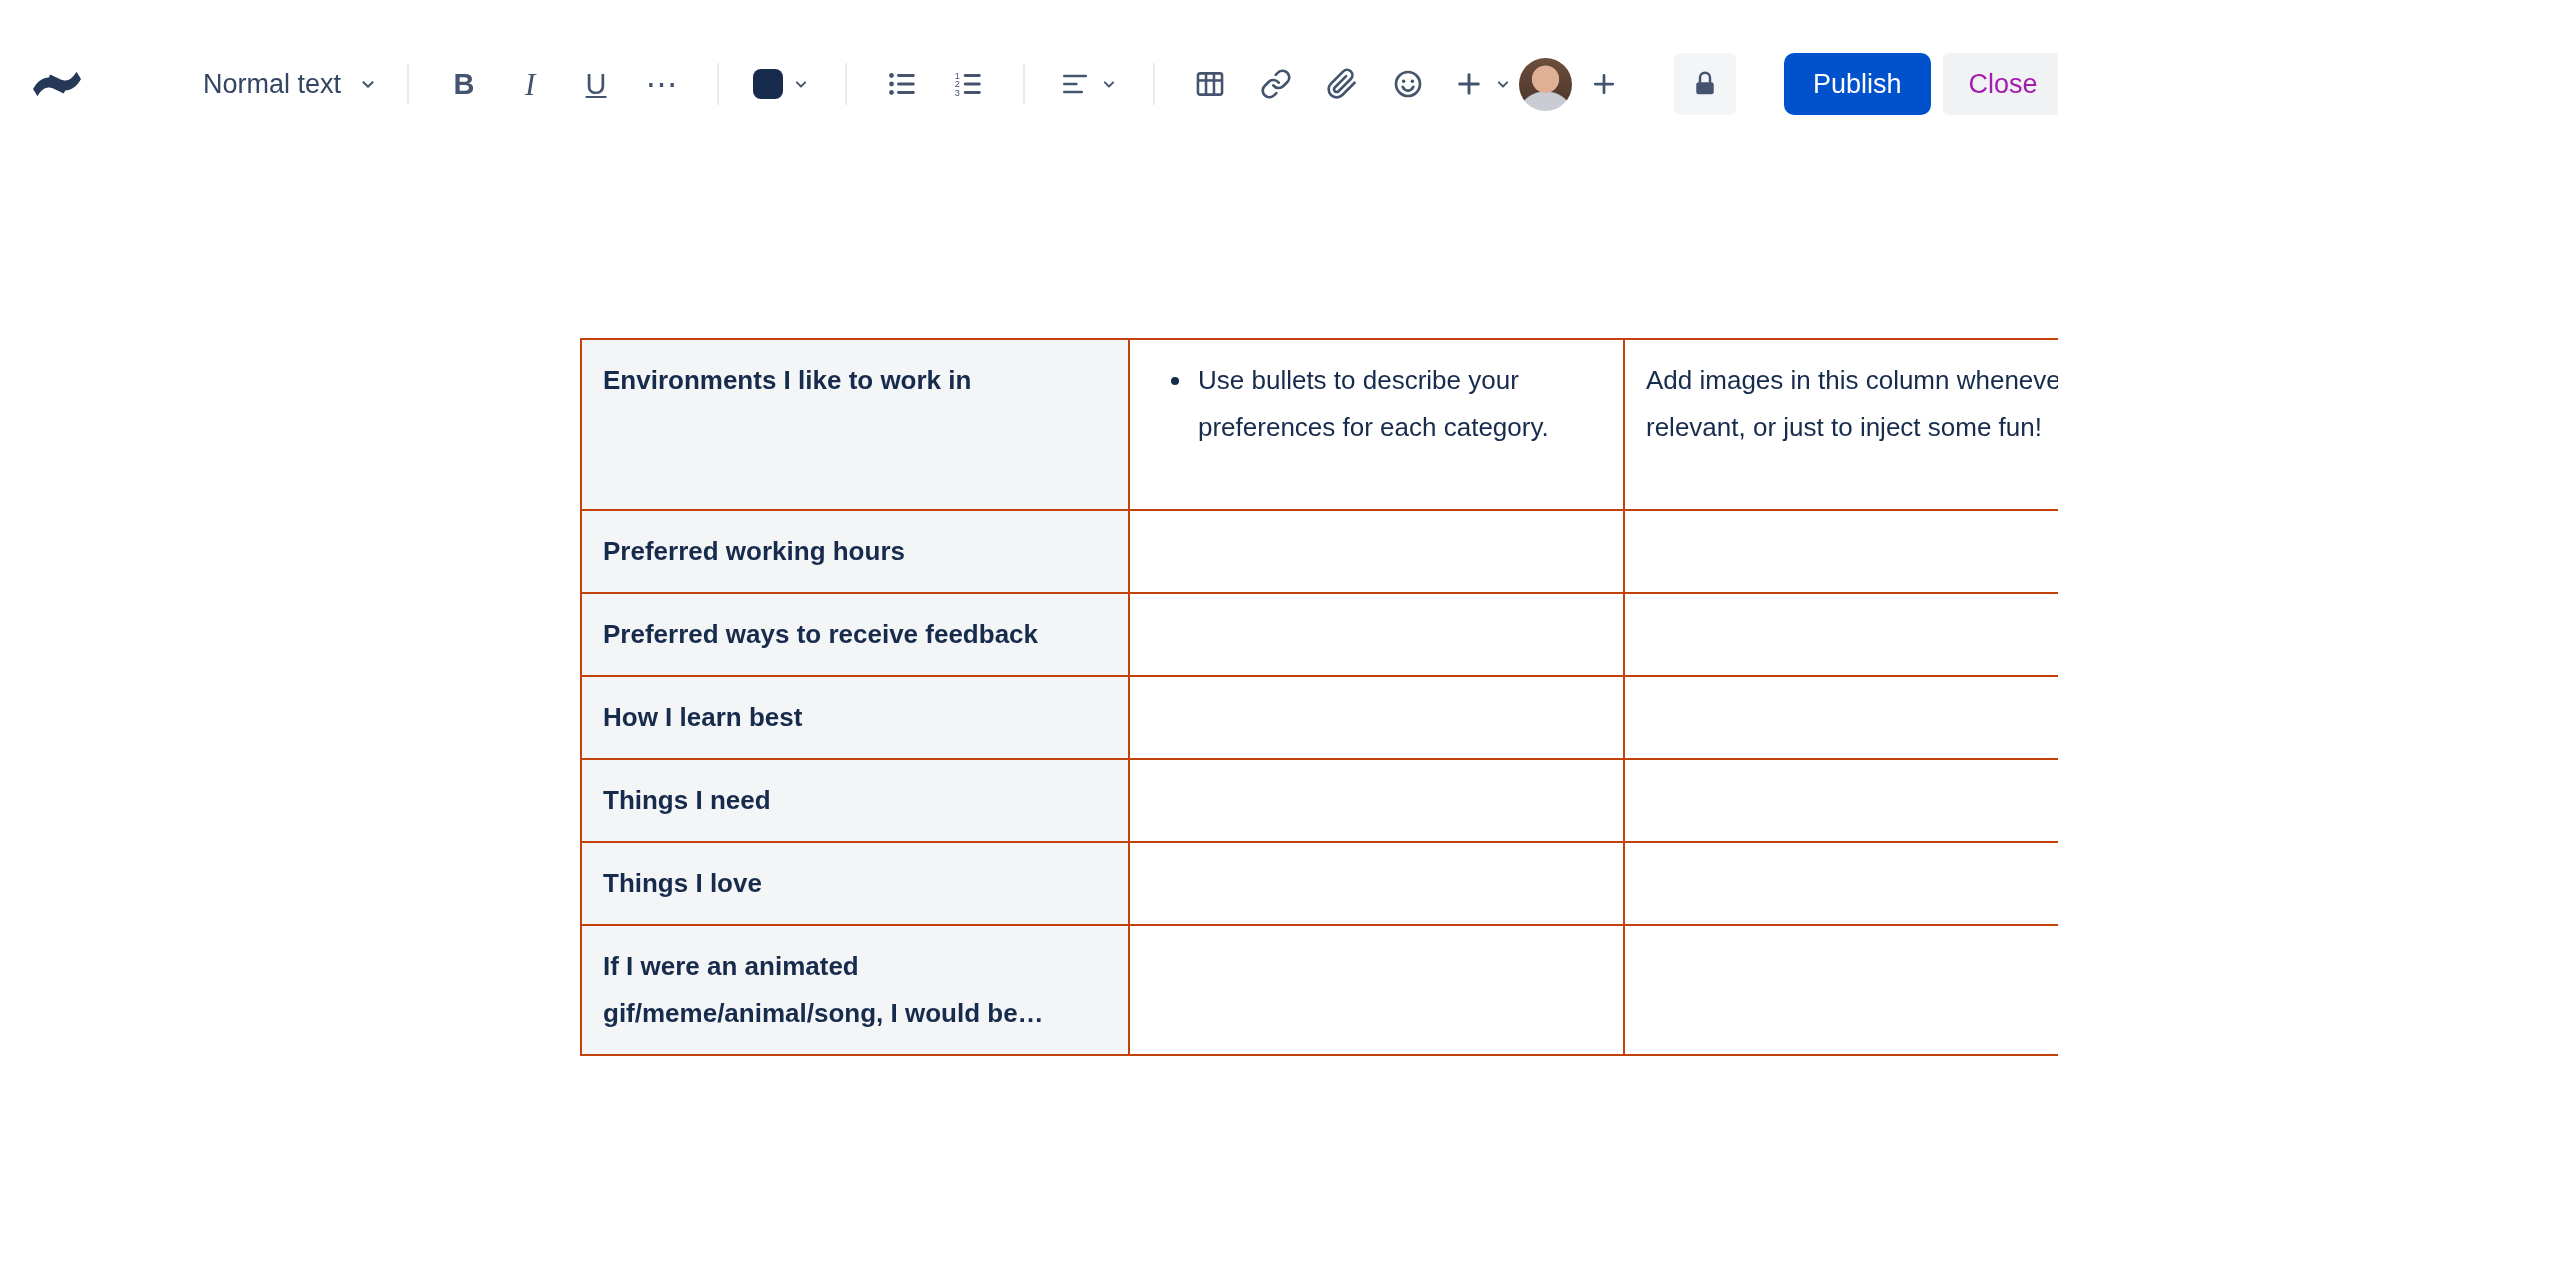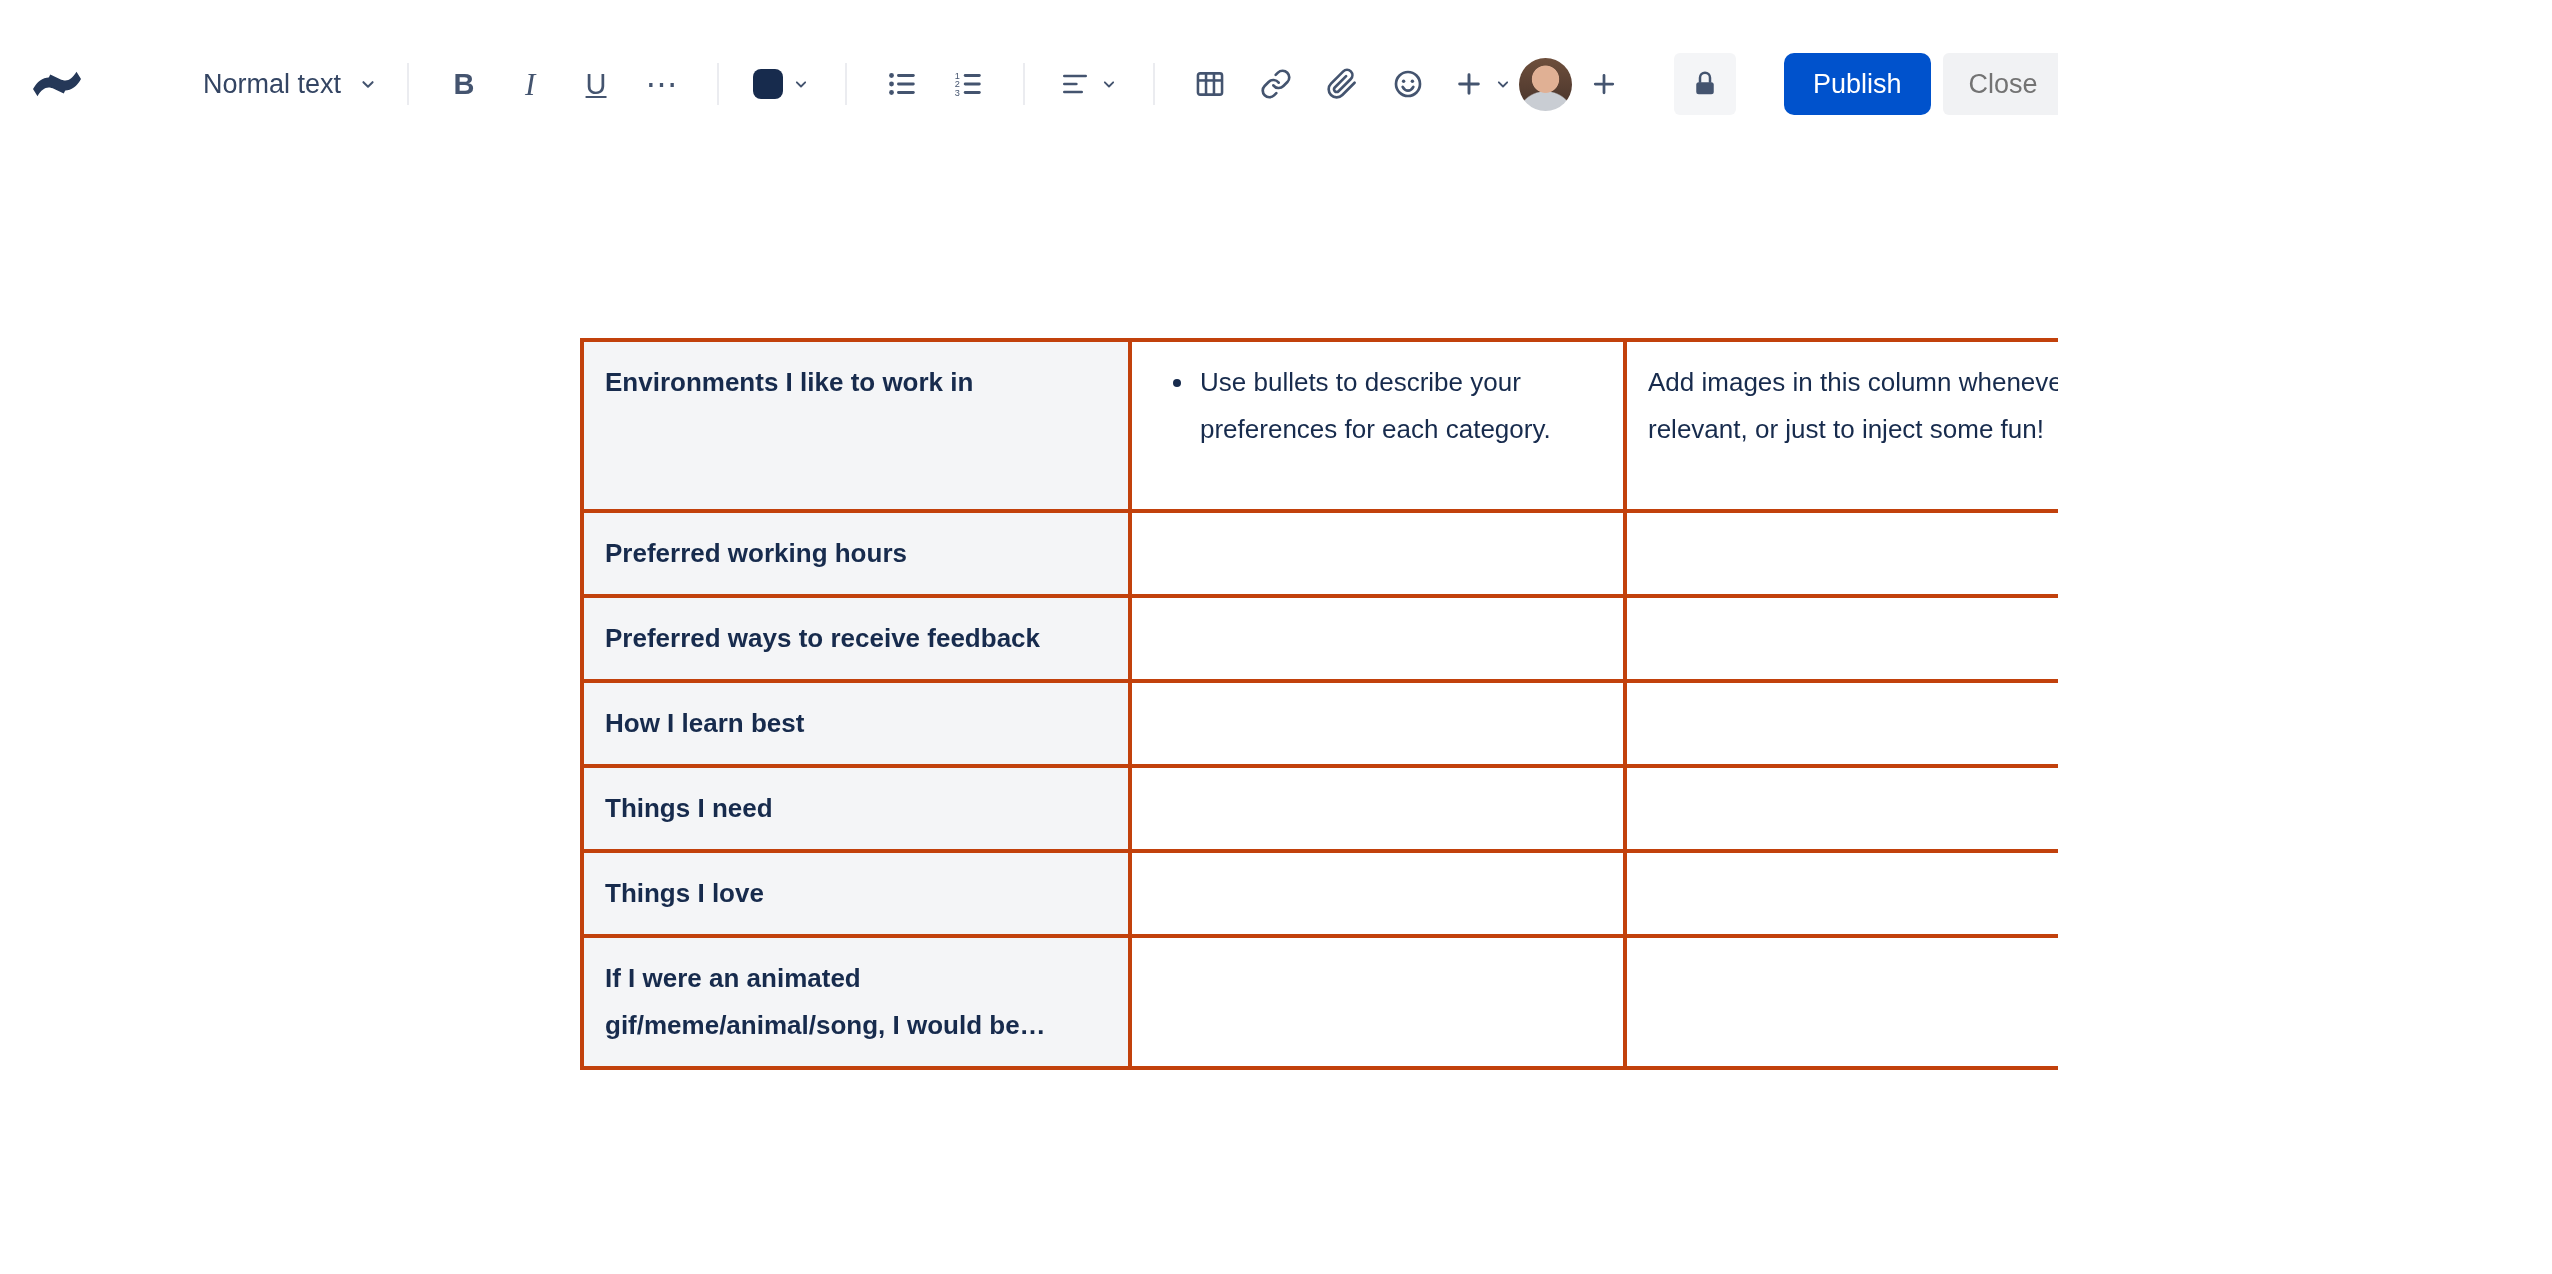--- a/index.html
+++ b/index.html
@@ -47,34 +47,34 @@
     display:flex; align-items:center; justify-content:center; cursor:pointer; }
   .lock-btn { margin-left:46px; width:62px; height:62px; border-radius:6px;
     background:#F4F5F7; display:flex; align-items:center; justify-content:center; cursor:pointer; }
   .publish-btn {
     margin-left:48px; height:62px; padding:0 29px; border:none; border-radius:10px;
     background:#0052CC; color:#ffffff; font-size:27px; font-weight:500;
     font-family:"Liberation Sans", sans-serif; display:flex; align-items:center; cursor:pointer;
   }
   .close-btn {
     margin-left:12px; height:62px; padding:0 26px; border:none; border-radius:6px;
-    background:#F1F2F4; color:#737373; font-size:27px; font-weight:500;
+    background:#F1F2F4; color:#a21caf; font-size:27px; font-weight:500;
     font-family:"Liberation Sans", sans-serif; display:flex; align-items:center; cursor:pointer;
   }
   .more-actions { margin-left:32px; font-size:36px; color:#44546F; cursor:pointer; line-height:1; }
 
   
   .content { position:absolute; left:580px; top:235px; width:1537px; }
   .page-title { margin:0; font-size:59px; line-height:76px; font-weight:500; color:#172B4D; }
 
   table.user-manual {
     margin-top:103px; border-collapse:collapse; table-layout:fixed; width:1537px;
   }
   table.user-manual td {
-    border:4px solid #c2410c; vertical-align:top; box-sizing:border-box;
+    border:2px solid #c2410c; vertical-align:top; box-sizing:border-box;
     padding:17px 21px; font-size:26px; line-height:47px; color:#172B4D;
   }
   td.hdr { background:#F4F5F7; font-weight:700; }
   td.cell-bullets ul { margin:0; padding-left:43px; }
   td.cell-bullets li { padding-left:4px; }
   tr.row-tall td { height:171px; }
   tr.row-std td { height:81px; }
   tr.row-last td { height:128px; }
 </style>
 </head>

